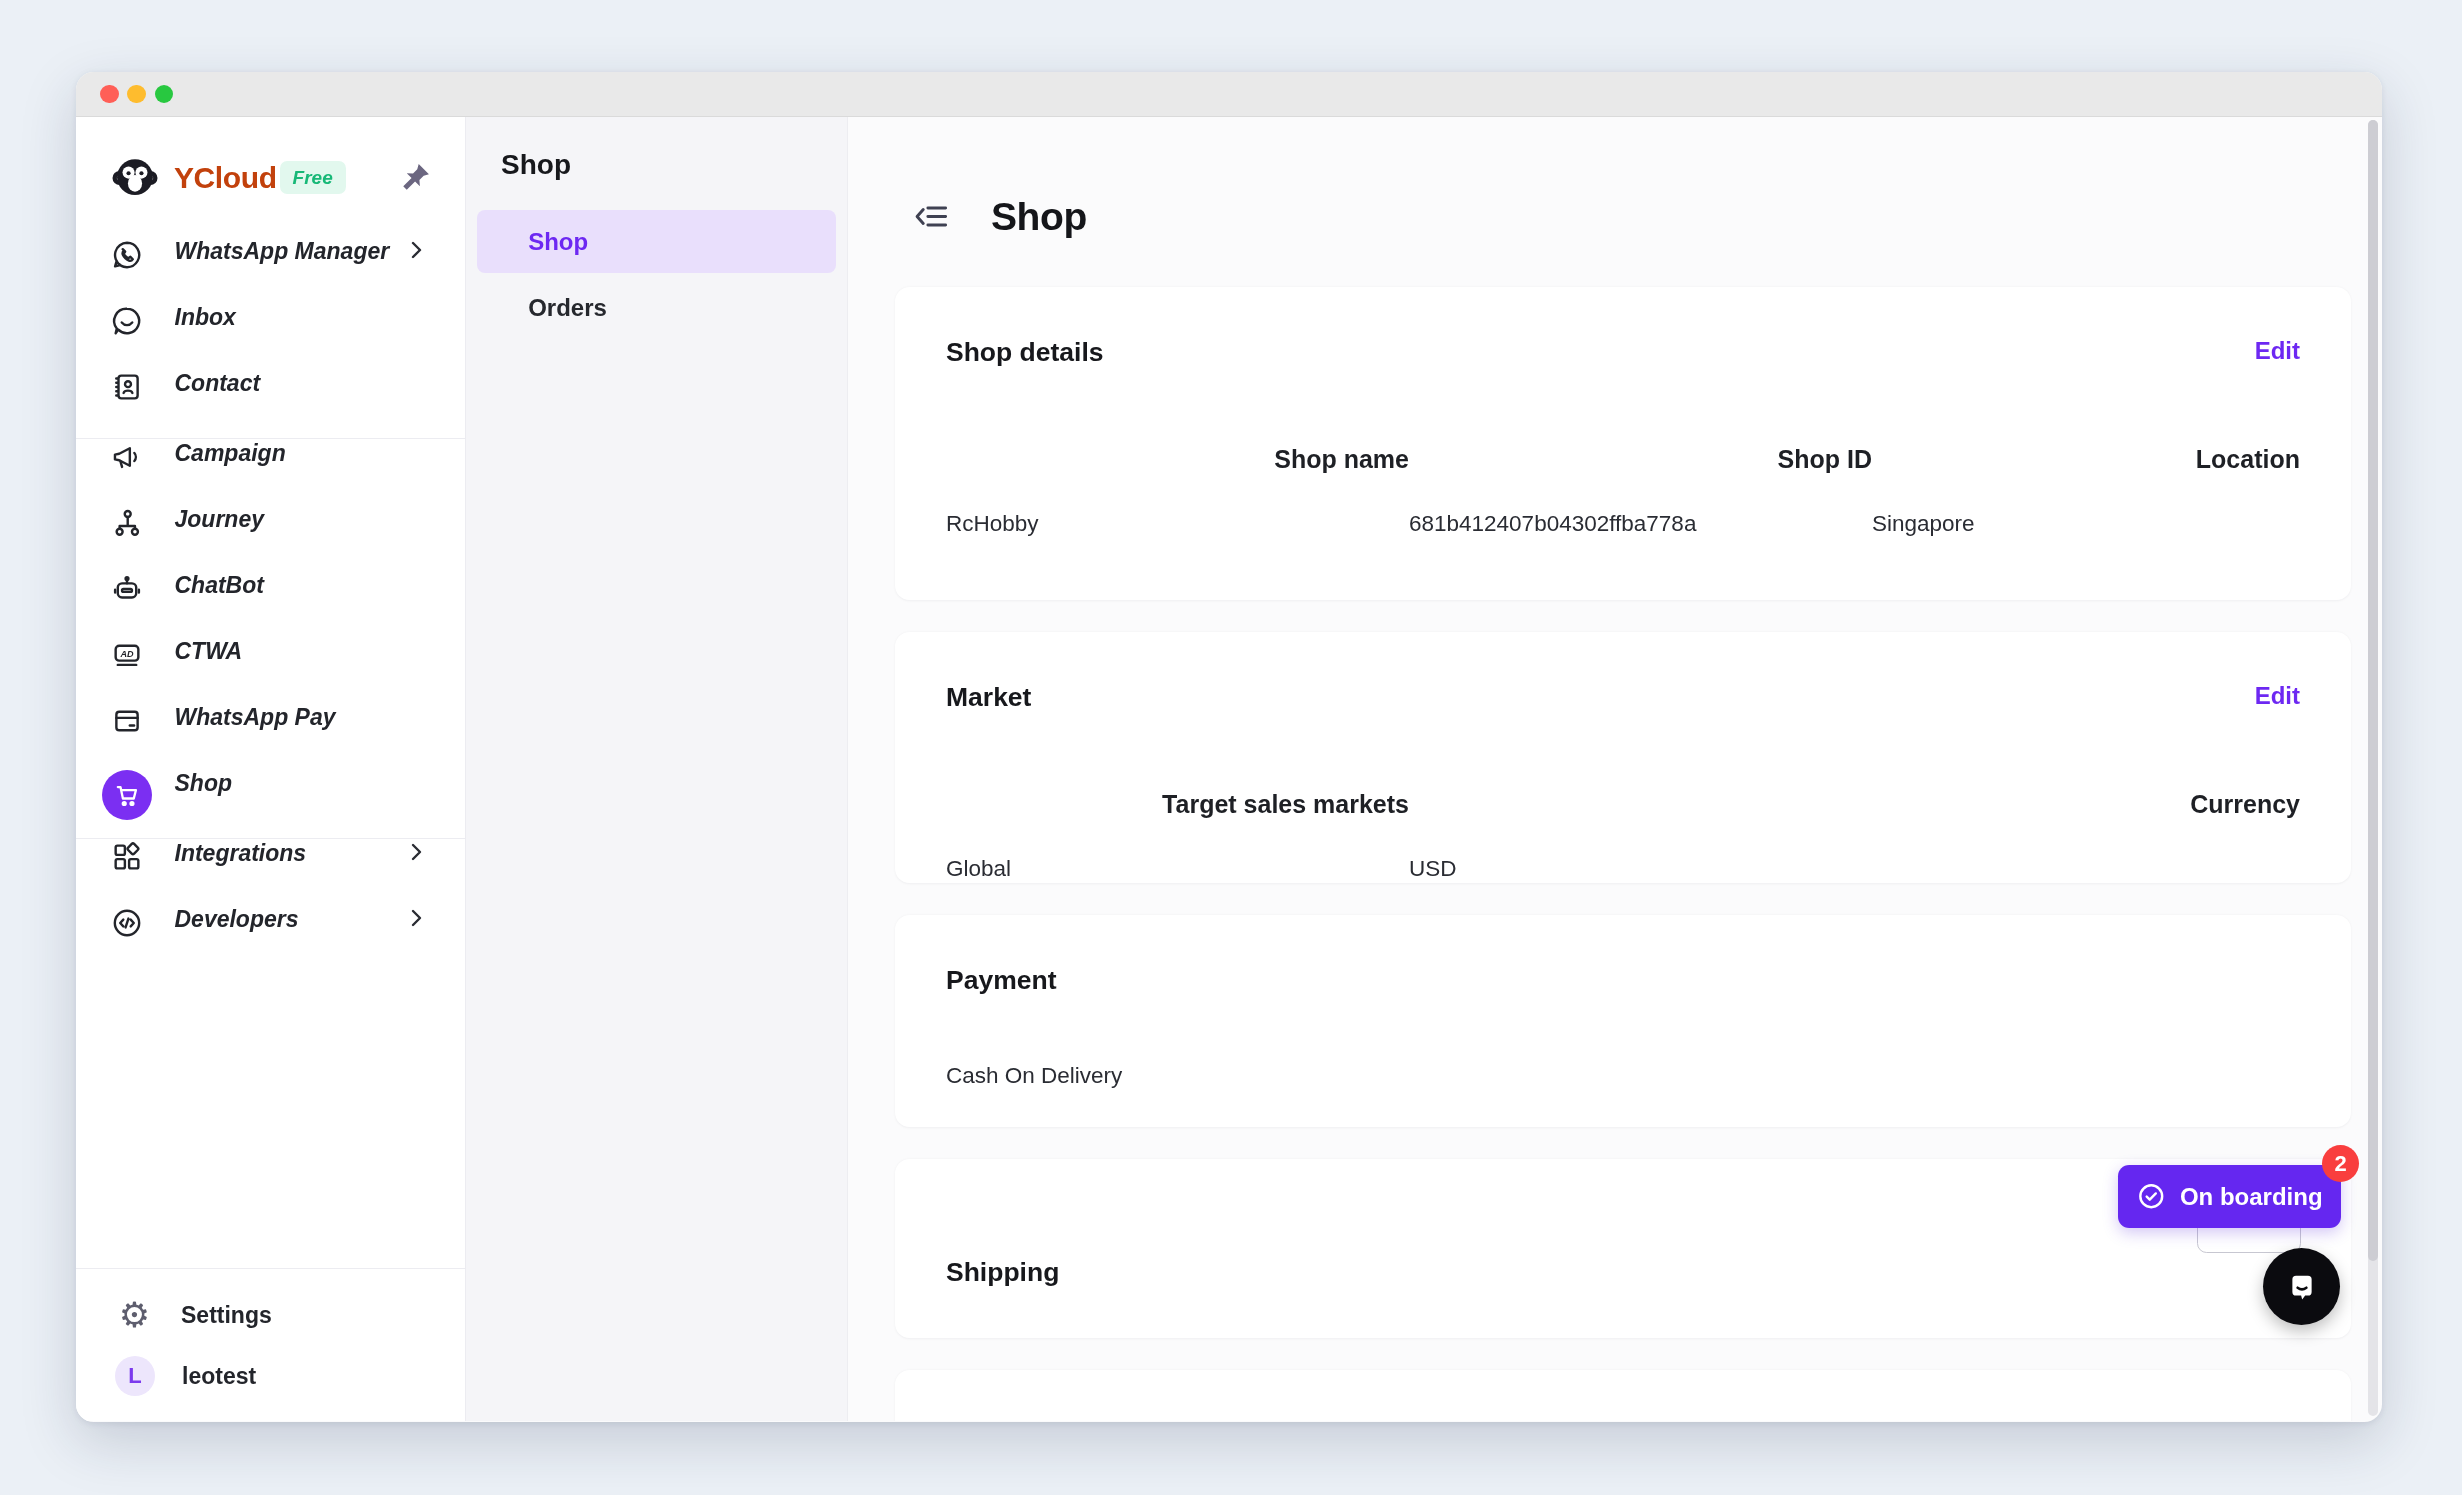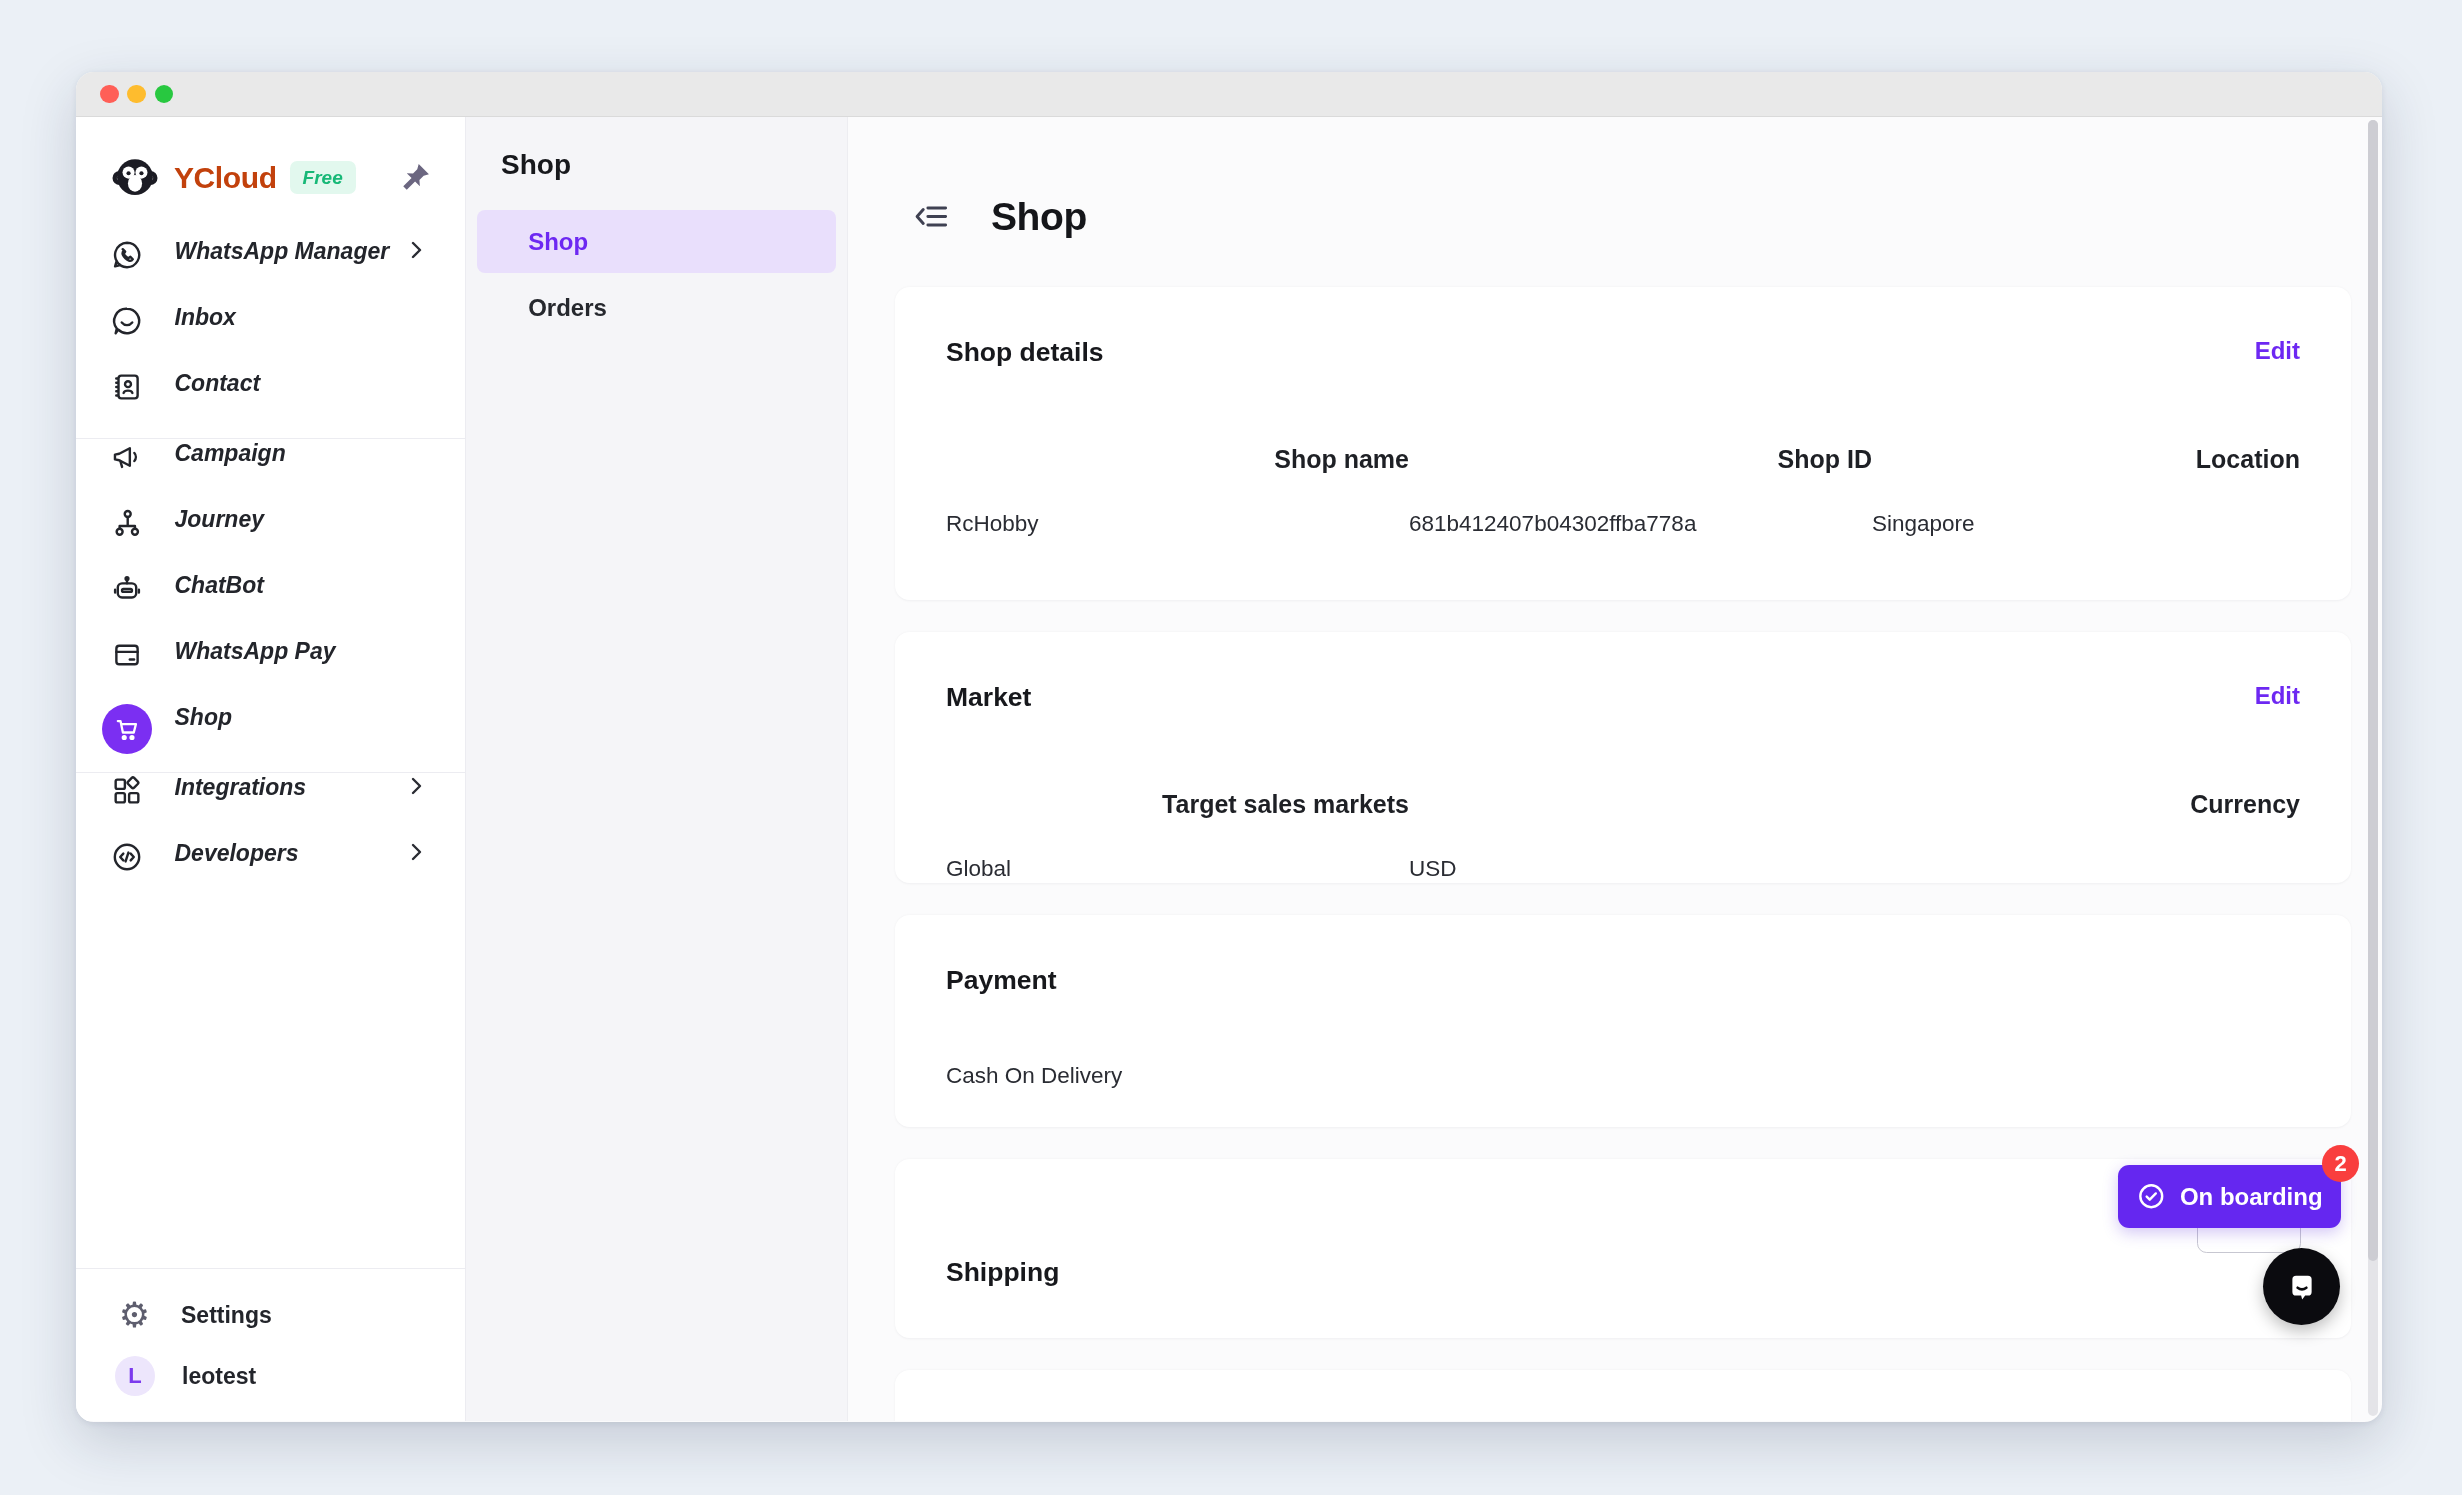--- a/index.html
+++ b/index.html
@@ -26,21 +26,21 @@
 
   
   .sidebar {
     width:390px; background:#FFFFFF; border-right:0.8px solid #ECECF1;
     display:flex; flex-direction:column; flex-shrink:0;
   }
   .logo-row { display:flex; align-items:center; padding:37px 32px 0 34px; height:84px; }
   .logo-mark { width:50px; height:50px; flex-shrink:0; }
   .brand { font-size:30px; font-weight:700; letter-spacing:-0.4px; margin-left:14px; color:#c2410c; }
   .free-badge {
-    margin-left:13px; background:#E2F8EE; color:#17B877; font-size:19px; font-weight:700;
+    margin-left:3px; background:#E2F8EE; color:#17B877; font-size:19px; font-weight:700;
     font-style:italic; padding:5.6px 13px; border-radius:7.2px;
   }
   .pin { margin-left:auto; width:35px; height:35px; color:#6B6680; }
   .nav { margin-top:37px; flex:1 1 auto; overflow:hidden; }
   .nav-item {
     display:flex; align-items:flex-start; height:66px; padding:0 37px 0 34px; cursor:pointer;font-style:italic;
   }
   .nav-item .nicon { width:34px; height:34px; color:#23252B; flex-shrink:0; display:flex; align-items:center; justify-content:center; }
   .nav-item .nicon svg { width:34px; height:34px; }
   .nav-item .nlabel { margin-left:30.5px; font-size:23px; font-weight:700; color:#23252B; }
@@ -228,20 +228,30 @@
                 <circle cx="12" cy="4.6" r="1" fill="currentColor"></circle>
               <rect x="8.5" y="12" width="7" height="2" rx="1"></rect>
               <path d="M3.6 12.5v2M20.4 12.5v2"></path>
             </svg>
           </span>
           <span class="nlabel">ChatBot</span>
         </div>
         <div class="nav-item">
           <span class="nicon">
             <svg viewBox="0 0 24 24" fill="none" stroke="currentColor" stroke-width="1.7" stroke-linecap="round" stroke-linejoin="round">
+              <rect x="4" y="5.5" width="16" height="10.5" rx="2.5"></rect>
+              <text x="12" y="13.7" text-anchor="middle" font-size="6.4" font-weight="bold" fill="currentColor" stroke="none" font-family="Liberation Sans, sans-serif">AD</text>
+              <path d="M5.5 19h13"></path>
+            </svg>
+          </span>
+          <span class="nlabel">CTWA</span>
+        </div>
+        <div class="nav-item">
+          <span class="nicon">
+            <svg viewBox="0 0 24 24" fill="none" stroke="currentColor" stroke-width="1.7" stroke-linecap="round" stroke-linejoin="round">
               <rect x="4.5" y="5.5" width="15" height="13" rx="2"></rect>
               <path d="M4.5 9.8h15"></path>
                 <path d="M14 15.2h3"></path>
             </svg>
           </span>
           <span class="nlabel">WhatsApp Pay</span>
         </div>
         <div class="nav-item">
           <span class="icon-circle">
             <svg viewBox="0 0 24 24" fill="none" stroke="currentColor" stroke-width="1.9" stroke-linecap="round" stroke-linejoin="round">

